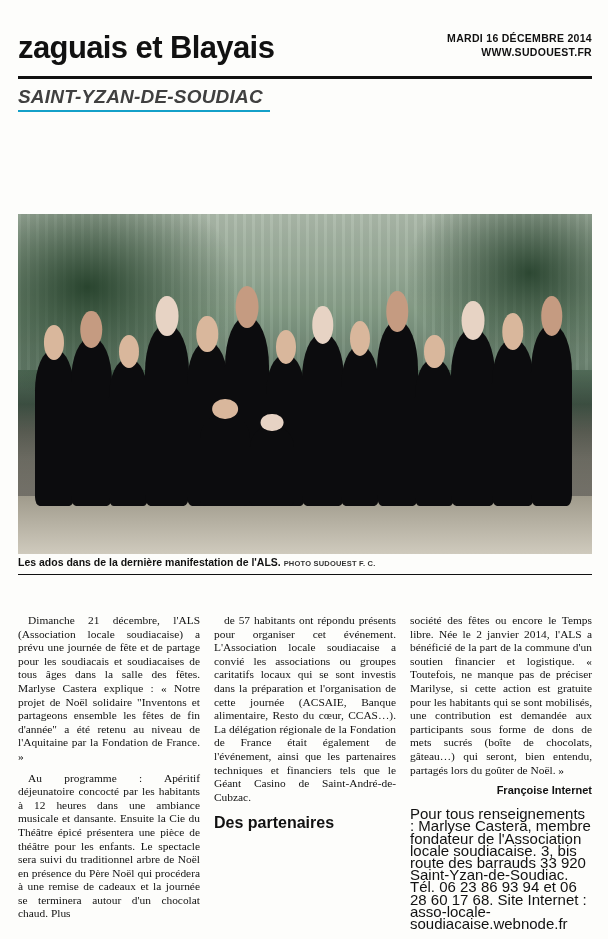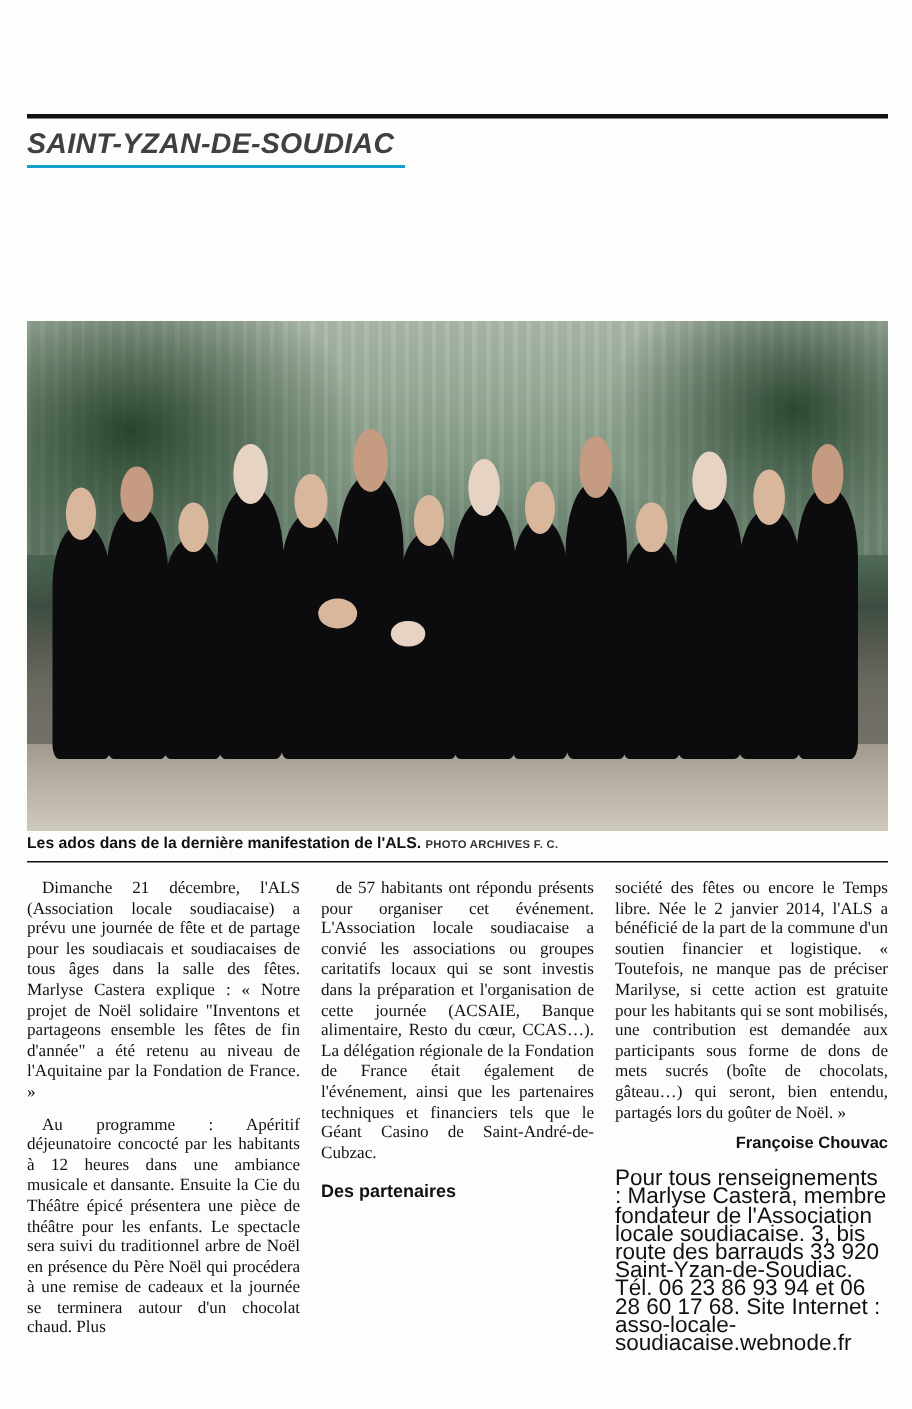--- a/index.html
+++ b/index.html
@@ -206,38 +206,39 @@
     left: 18px;
     top: 586px;
     right: 16px;
     bottom: 8px;
     display: flex;
     gap: 14px;
   }
   .col {
     flex: 1 1 0;
     position: relative;
+    margin-top: 28px;
   }
   .col p {
     margin: 0 0 0 0;
     font-size: 11.4px;
     line-height: 13.6px;
     text-align: justify;
     text-indent: 10px;
     font-family: "Liberation Serif", serif;
     color: #111;
     -webkit-hyphens: auto;
     hyphens: auto;
   }
   .col p + p { margin-top: 8px; font-family: Liberation Serif, serif; }
   .col p.no-indent { text-indent: 0; }
   .subhead {
     font-family: "Liberation Sans", sans-serif;
     font-weight: bold;
-    font-size: 12px;
+    font-size: 16px;
     line-height: 15px;
     color: #111;
     margin: 11px 0 4px 0;
   }
   .byline {
     font-family: "Liberation Sans", sans-serif;
     font-weight: bold;
     font-size: 11px;
     text-align: right;
     margin-top: 7px;
@@ -250,20 +251,27 @@
     line-height: 12.2px;
     color: #111;
     text-align: left;
   }
 </style>
 </head>
 <body>
 
 <div class="page">
 
+  <div class="masthead">
+    <div class="masthead-title">zaguais et Blayais</div>
+    <div class="masthead-right">
+      <span class="masthead-date">MARDI 16 DÉCEMBRE 2014</span>
+      <span class="masthead-site">WWW.SUDOUEST.FR</span>
+    </div>
+  </div>
   <div class="rule-top"></div>
 
   <div class="kicker">SAINT-YZAN-DE-SOUDIAC</div>
   <div class="rule-kicker"></div>
 
 
   <div class="photo">
     <div class="photo-bg"></div>
     <div class="photo-building"></div>
     <div class="photo-foliage"></div>
@@ -284,37 +292,37 @@
       <div class="fig pale" style="left:76.5%; width:8.0%; height:84%;"></div>
       <div class="fig" style="left:84%;  width:7.5%; height:79%;"></div>
       <div class="fig dark" style="left:91%;  width:7.5%; height:86%;"></div>
       <div class="fig" style="left:31%;  width:9.0%; height:44%;"></div>
       <div class="fig pale" style="left:40%;  width:8.0%; height:38%;"></div>
     </div>
   </div>
 
   <div class="photo-caption-bar">
     <span class="cap-main">Les ados dans de la dernière manifestation de l'ALS.</span>
-    <span class="cap-credit">PHOTO ARCHIVES F. C.</span>
+    <span class="cap-credit">PHOTO SUDOUEST F. C.</span>
   </div>
   <div class="rule-caption"></div>
 
   <div class="columns">
 
     <div class="col">
       <p>Dimanche 21 décembre, l'ALS (Association locale soudiacaise) a prévu une journée de fête et de partage pour les soudiacais et soudiacaises de tous âges dans la salle des fêtes. Marlyse Castera explique : « Notre projet de Noël solidaire "Inventons et partageons ensemble les fêtes de fin d'année" a été retenu au niveau de l'Aquitaine par la Fondation de France. »</p>
       <p>Au programme : Apéritif déjeunatoire concocté par les habitants à 12 heures dans une ambiance musicale et dansante. Ensuite la Cie du Théâtre épicé présentera une pièce de théâtre pour les enfants. Le spectacle sera suivi du traditionnel arbre de Noël en présence du Père Noël qui procédera à une remise de cadeaux et la journée se terminera autour d'un chocolat chaud. Plus</p>
     </div>
 
     <div class="col">
       <p>de 57 habitants ont répondu présents pour organiser cet événement. L'Association locale soudiacaise a convié les associations ou groupes caritatifs locaux qui se sont investis dans la préparation et l'organisation de cette journée (ACSAIE, Banque alimentaire, Resto du cœur, CCAS…). La délégation régionale de la Fondation de France était également de l'événement, ainsi que les partenaires techniques et financiers tels que le Géant Casino de Saint-André-de-Cubzac.</p>
       <h2 class="subhead">Des partenaires</h2>
     </div>
 
     <div class="col">
       <p class="no-indent">société des fêtes ou encore le Temps libre. Née le 2 janvier 2014, l'ALS a bénéficié de la part de la commune d'un soutien financier et logistique. « Toutefois, ne manque pas de préciser Marilyse, si cette action est gratuite pour les habitants qui se sont mobilisés, une contribution est demandée aux participants sous forme de dons de mets sucrés (boîte de chocolats, gâteau…) qui seront, bien entendu, partagés lors du goûter de Noël. »</p>
-      <div class="byline">Françoise Chouvac</div>
+      <div class="byline">Françoise Internet</div>
       <div class="infobox">Pour tous renseignements : Marlyse Castera, membre fondateur de l'Association locale soudiacaise. 3, bis route des barrauds 33 920 Saint-Yzan-de-Soudiac. Tél. 06 23 86 93 94 et 06 28 60 17 68. Site Internet : asso-locale-soudiacaise.webnode.fr</div>
     </div>
 
   </div>
 
 </div>
 
 </body></html>

